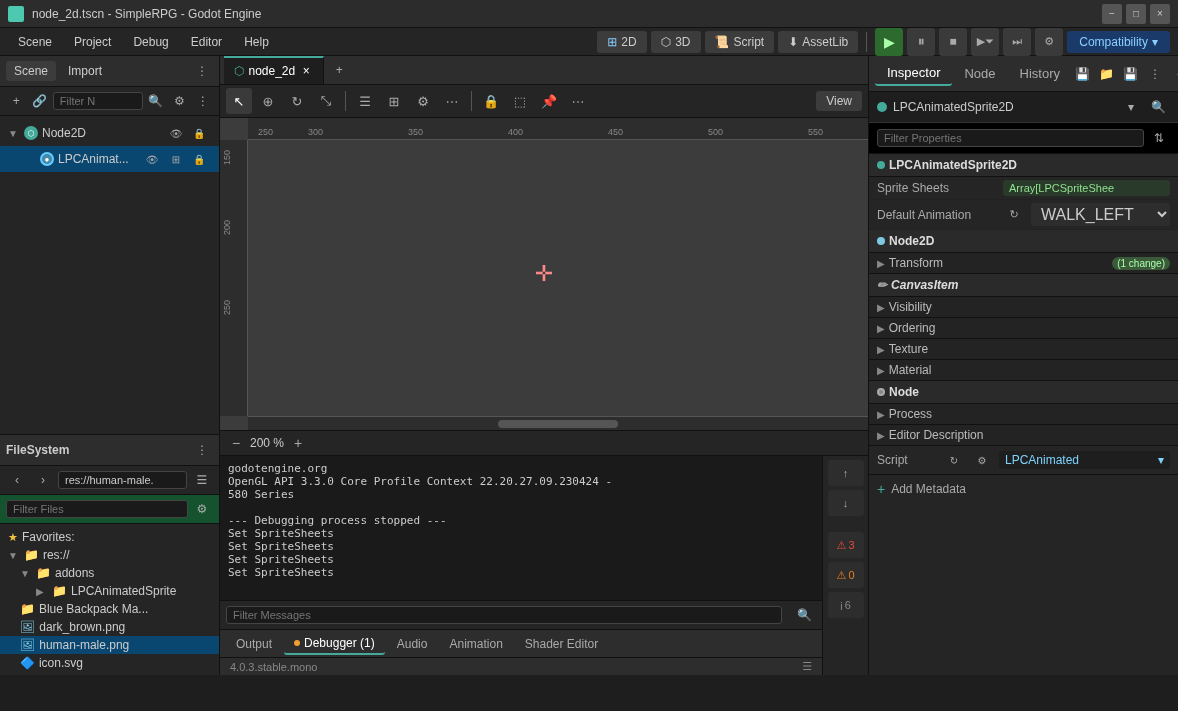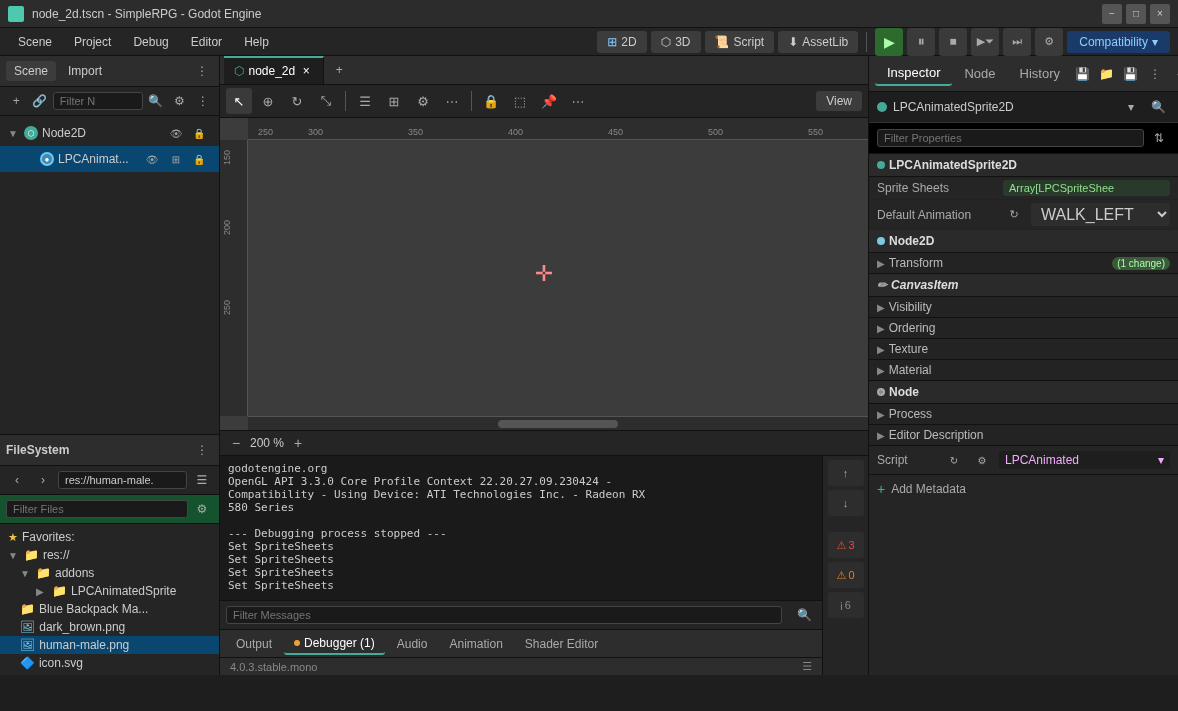--- a/index.html
+++ b/index.html
@@ -104,21 +104,21 @@
     .prop-label { color: #aaa; font-size: 12px; width: 120px; flex-shrink: 0; }
     .prop-value { color: #ccc; font-size: 12px; flex: 1; display: flex; align-items: center; gap: 4px; background: #1e1e1e; padding: 2px 6px; border-radius: 3px; }
     .prop-value.array-val { background: #2a3a2a; color: #8fe08f; font-size: 11px; }
     .prop-dropdown { background: #2d2d2d; border: none; color: #ccc; padding: 2px 6px; border-radius: 3px; font-size: 16px; flex: 1; cursor: pointer; }
     .subsection { background: #232323; padding: 3px 8px; font-size: 12px; color: #bbb; border-bottom: 1px solid #111; display: flex; align-items: center; gap: 4px; cursor: pointer; }
     .subsection .chev { font-size: 10px; color: #888; }
     .change-badge { margin-left: auto; background: #3a5a3a; color: #aaffaa; font-size: 10px; padding: 1px 5px; border-radius: 8px; }
     .add-meta-btn { display: flex; align-items: center; gap: 6px; padding: 6px 8px; cursor: pointer; color: #aaa; font-size: 12px; border-top: 1px solid #111; }
     .script-row { display: flex; align-items: center; padding: 3px 8px; gap: 6px; }
     .script-label { color: #aaa; font-size: 12px; width: 60px; flex-shrink: 0; }
-    .script-value { color: #f0abfc; font-size: 12px; flex: 1; background: #1e1e1e; padding: 2px 6px; border-radius: 3px; display: flex; align-items: center; gap: 4px; }
+    .script-value { color: #7dd3fc; font-size: 12px; flex: 1; background: #1e1e1e; padding: 2px 6px; border-radius: 3px; display: flex; align-items: center; gap: 4px; }
   </style>
 </head>
 <body>
 
 <div id="titlebar">
   <div class="icon"></div>
   <span class="title">node_2d.tscn - SimpleRPG - Godot Engine</span>
   <div class="wm-buttons">
     <div class="wm-btn">−</div>
     <div class="wm-btn">□</div>
@@ -322,21 +322,20 @@
       <span class="zoom-level">200 %</span>
       <button class="zoom-btn">+</button>
     </div>
 
     <div id="console-panel">
       <div class="console-row">
         <div class="console-main">
           <div id="console-output">
             <div>godotengine.org</div>
             <div>OpenGL API 3.3.0 Core Profile Context 22.20.27.09.230424 -</div>
-            <div>Compatibility - Using Device: ATI Technologies Inc. - Radeon RX</div>
             <div>580 Series</div>
             <div>&nbsp;</div>
             <div>--- Debugging process stopped ---</div>
             <div>Set SpriteSheets</div>
             <div>Set SpriteSheets</div>
             <div>Set SpriteSheets</div>
             <div>Set SpriteSheets</div>
           </div>
           <div id="console-filter-bar">
             <input type="text" id="console-filter-input" style="background: rgb(26, 26, 26); border: 1px solid rgb(68, 68, 68); color: rgb(204, 204, 204); padding: 2px 6px; border-radius: 3px; font-size: 11px; flex: 1 1 0%;" placeholder="Filter Messages">

